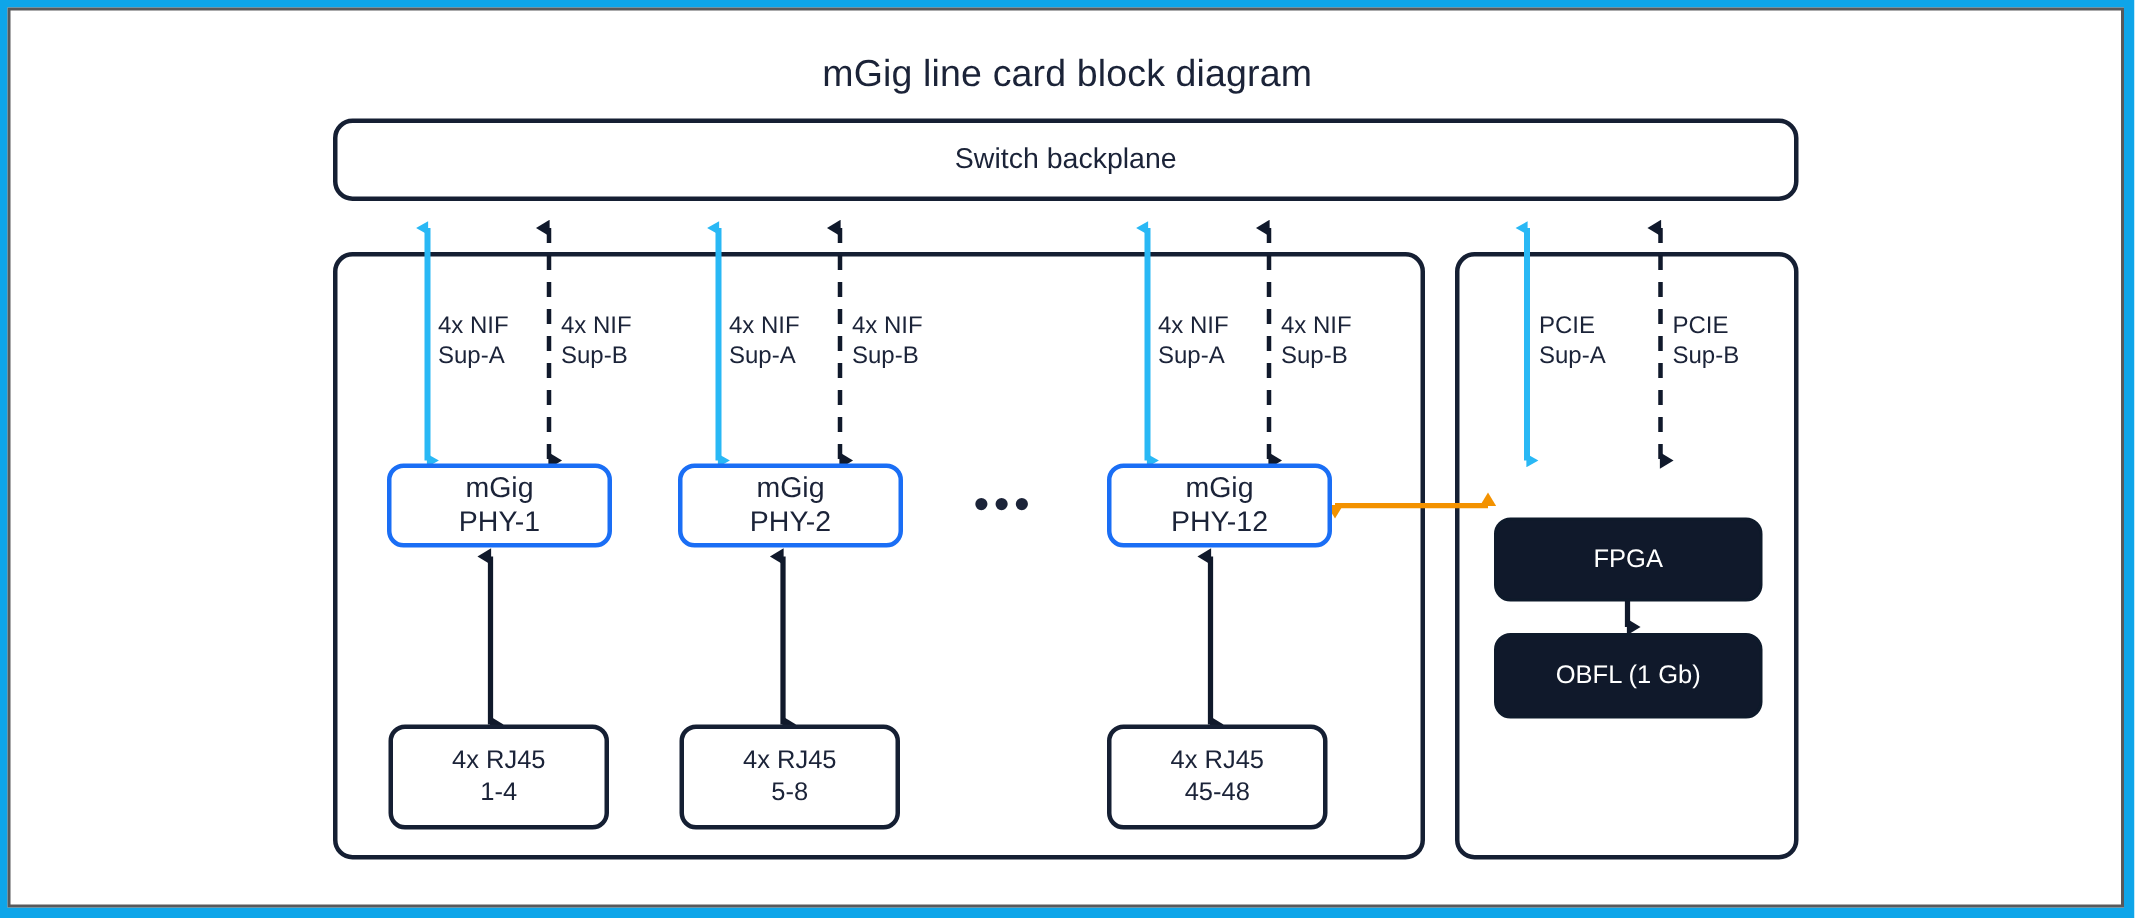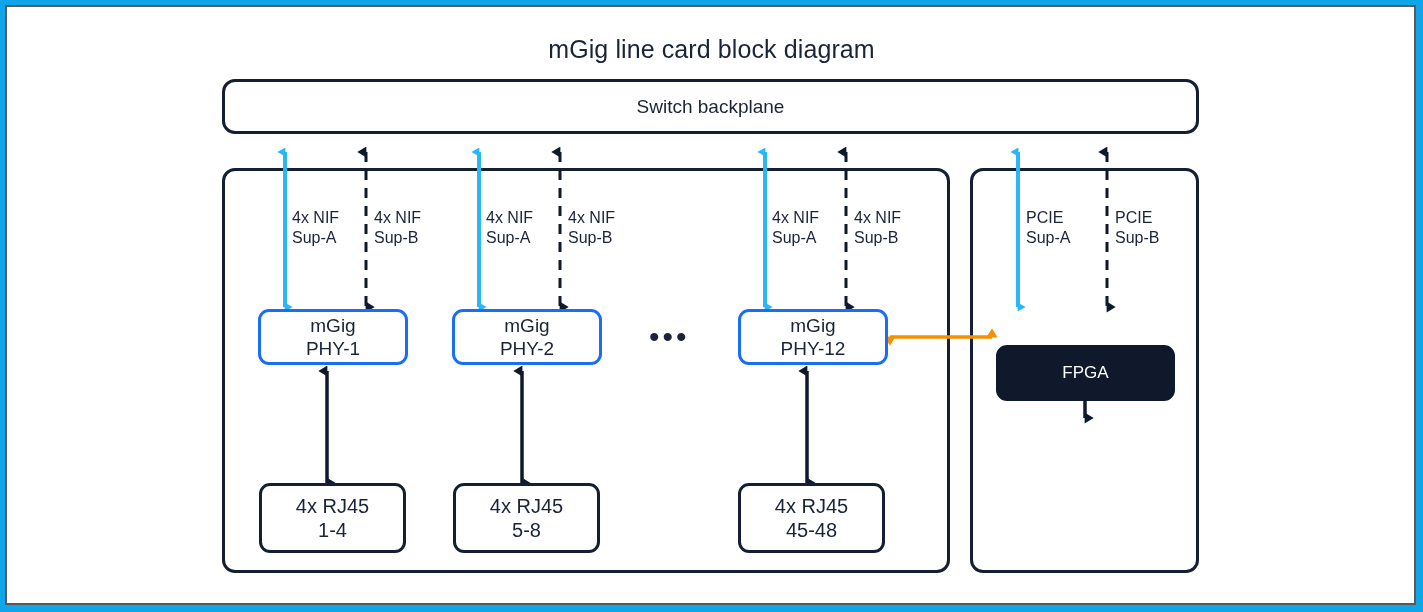--- a/index.html
+++ b/index.html
@@ -42,21 +42,21 @@
   .panel-right{left:970px;top:168px;width:229px;height:405px;}
 
   .phy{
     width:150px;height:56px;
     border:3px solid #1a6ef5;border-radius:11px;
     background:#fff;font-size:19px;color:#1b2338;
   }
   .rj45{
     width:147px;height:70px;
     border:3px solid #151f33;border-radius:11px;
-    background:#fff;font-size:20px;color:#1b2338;
+    background:#fff;font-size:17px;color:#1b2338;
   }
   .dark{
     border:2px solid #0e1a2b;border-radius:11px;
     background:#10192b;color:#ffffff;font-size:17px;
   }
   .fpga{left:996px;top:309px;width:179px;height:56px;margin-top:36px;}
   .obfl{left:996px;top:422px;width:179px;height:57px;}
 
   .ellipsis{
     position:absolute;left:649px;top:322px;
@@ -147,13 +147,14 @@
   <div class="ellipsis">•••</div>
 
   <div class="box rj45" style="left: 259px; top: 483px; white-space: pre-line;">4x RJ45
 1-4</div>
   <div class="box rj45" style="left: 453px; top: 483px; white-space: pre-line;">4x RJ45
 5-8</div>
   <div class="box rj45" style="left: 738px; top: 483px; white-space: pre-line;">4x RJ45
 45-48</div>
 
   <div class="box dark fpga">FPGA</div>
+  <div class="box dark obfl">OBFL (1 Gb)</div>
 </div>
 
 </body></html>

